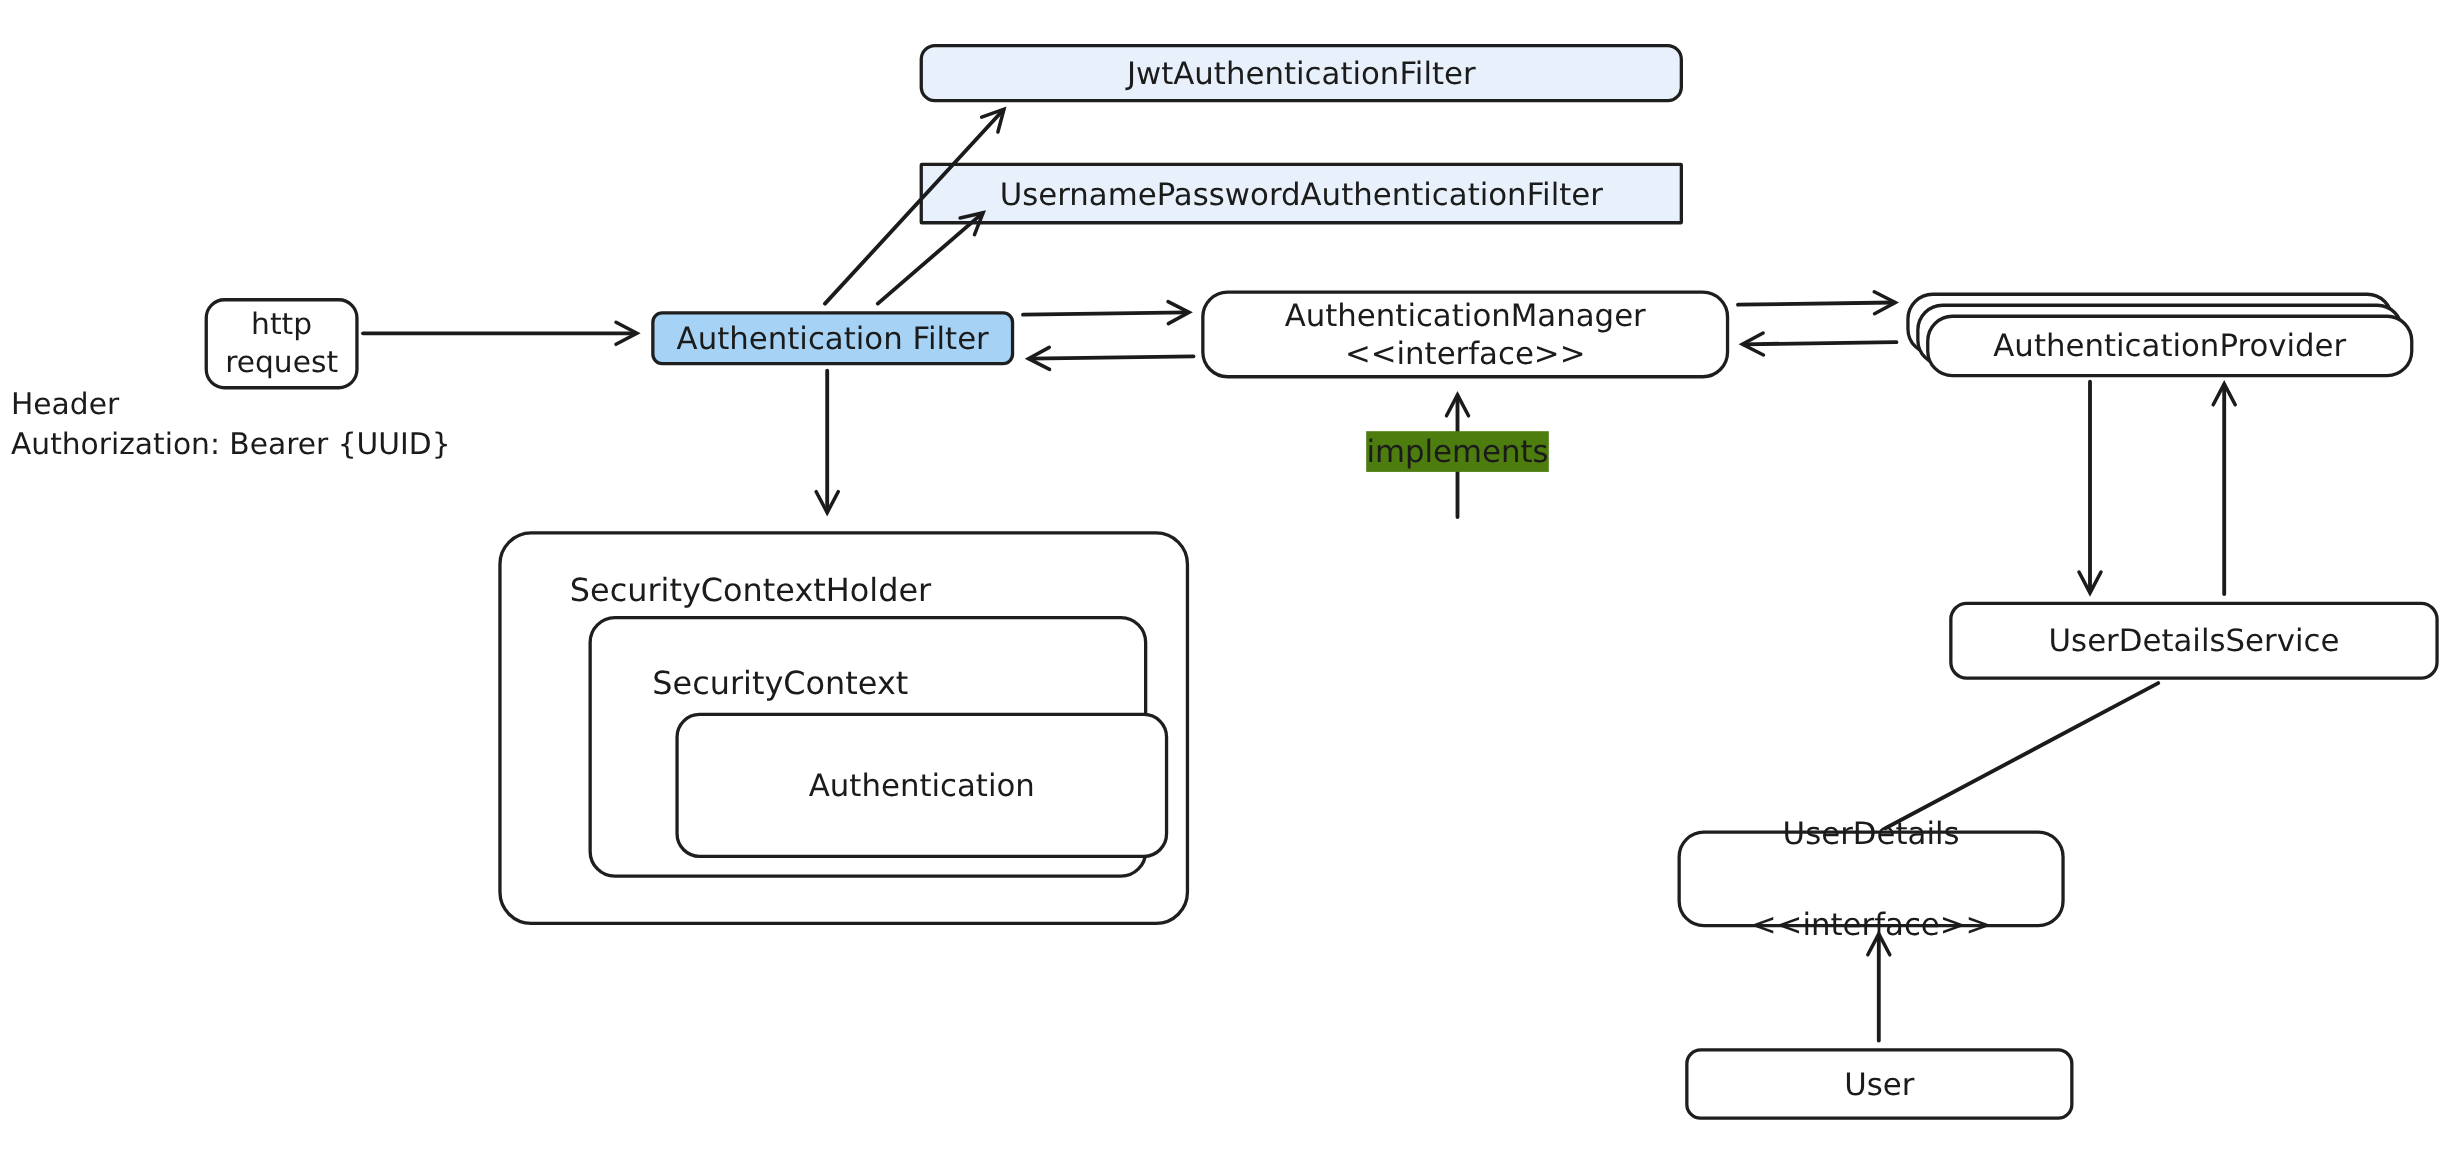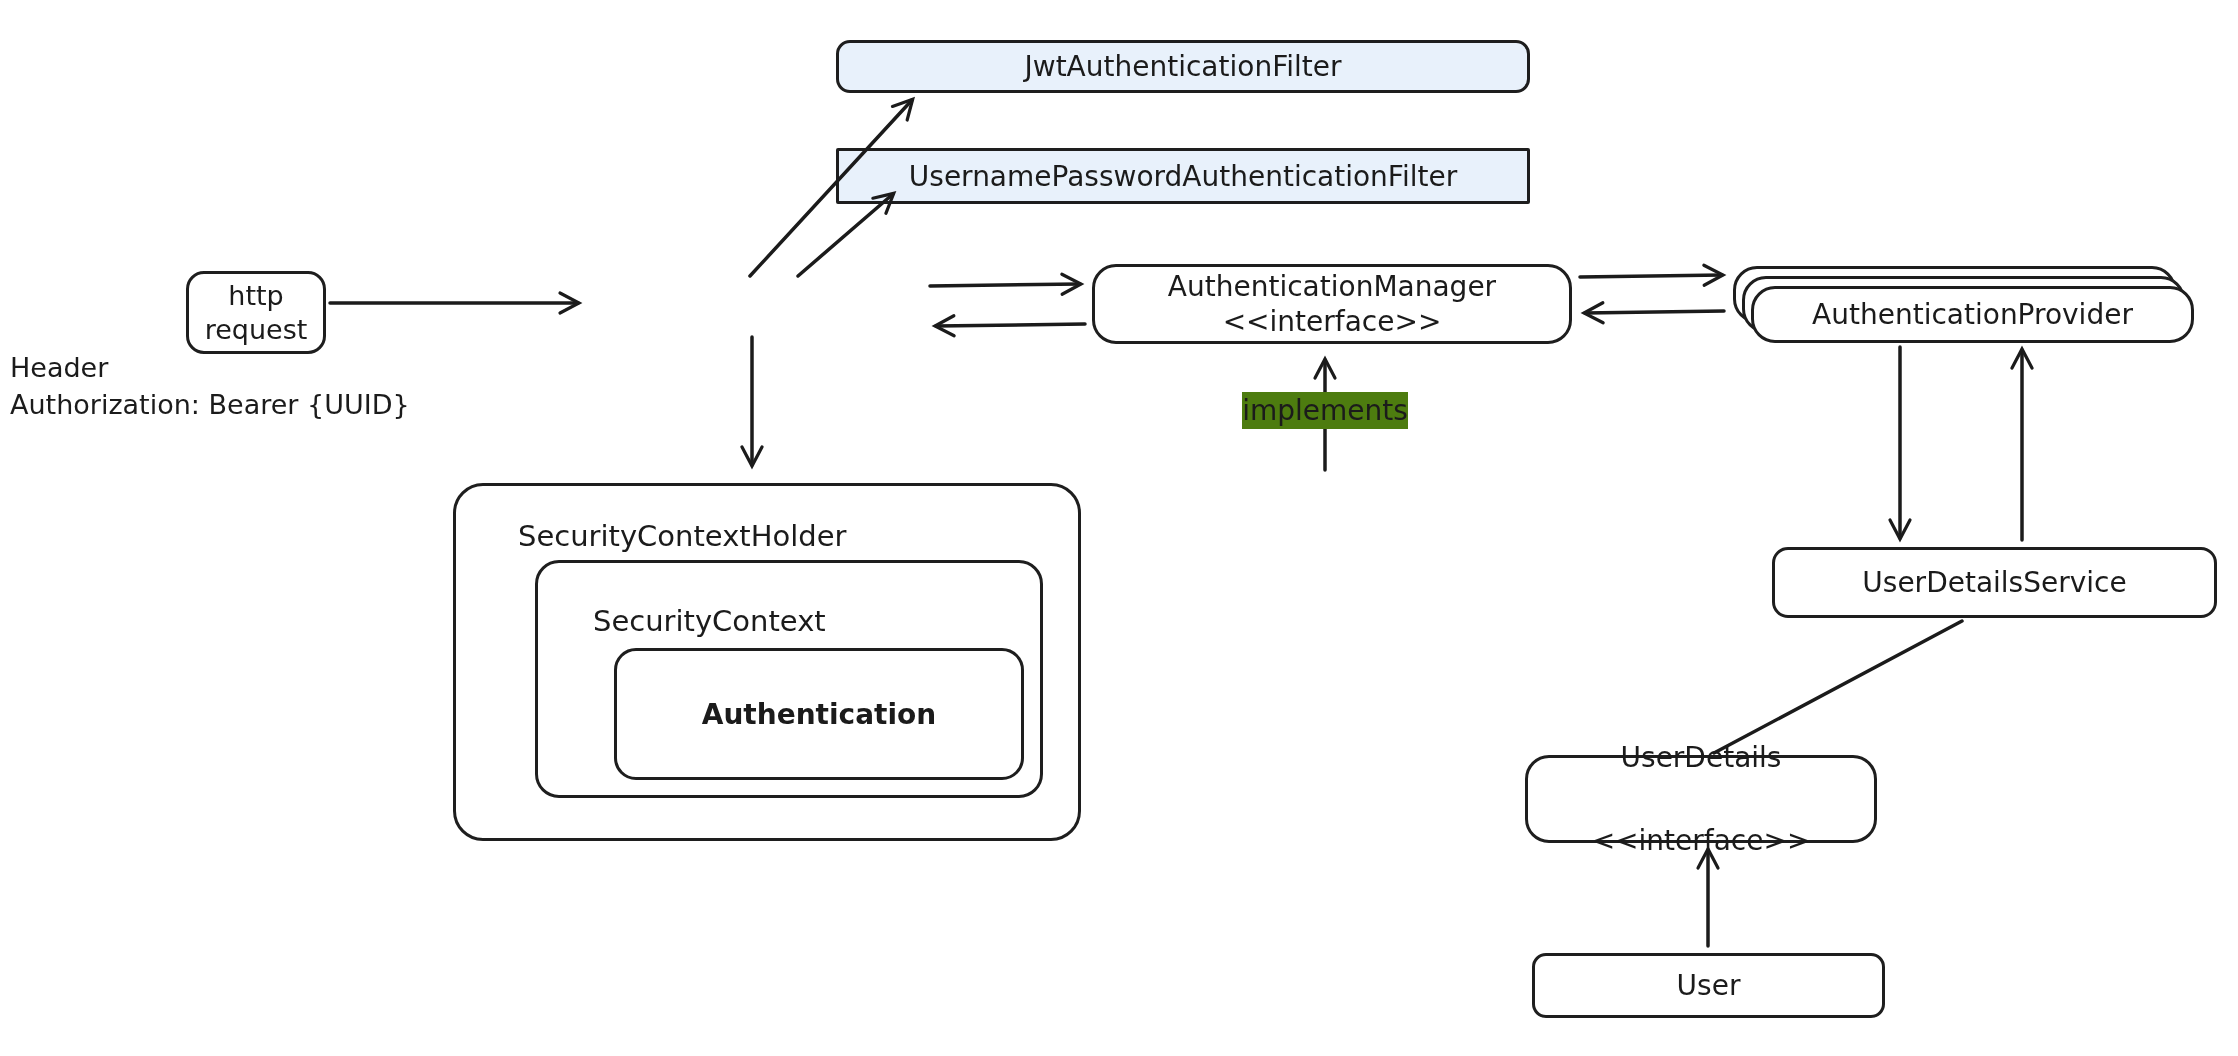--- a/index.html
+++ b/index.html
@@ -64,21 +64,21 @@
   #provider-middle { left: 9px;  top: 10px; }
   #provider-front  { left: 18px; top: 20px; }
 
   
   #sch-outer  { left: 453px; top: 483px; width: 628px; height: 358px; border-radius: 30px;
                 justify-content: flex-start; align-items: flex-start; }
   #sch-outer > .corner-lbl  { margin: 32px 0 0 62px; font-size: 29px; }
   #sc-middle  { left: 535px; top: 560px; width: 508px; height: 238px; border-radius: 24px;
                 justify-content: flex-start; align-items: flex-start; }
   #sc-middle > .corner-lbl  { margin: 40px 0 0 55px; font-size: 29px; }
-  #auth-inner { left: 614px; top: 648px; width: 410px; height: 132px; border-radius: 22px; font-weight: bold; }
+  #auth-inner { left: 614px; top: 648px; width: 448px; height: 132px; border-radius: 22px; }
 
   
   #uds   { left: 1772px; top: 547px; width: 445px; height: 71px; border-radius: 16px; }
   #ud    { left: 1525px; top: 755px; width: 352px; height: 88px; border-radius: 24px; gap: 48px; }
   #user  { left: 1532px; top: 953px; width: 353px; height: 65px; border-radius: 14px; }
 
   
   #request-header-note {
     position: absolute; left: 10px; top: 349px;
     font-size: 27px; line-height: 37px; z-index: 3; white-space: nowrap;
@@ -138,20 +138,23 @@
   <div class="node" id="http-request">
     <span class="lbl">http</span>
     <span class="lbl">request</span>
   </div>
 
   <div id="request-header-note">
     <div>Header</div>
     <div>Authorization: Bearer {UUID}</div>
   </div>
 
+  <div class="node fill-blue" id="auth-filter">
+    <span class="lbl">Authentication Filter</span>
+  </div>
 
   <div class="node" id="auth-manager">
     <span class="lbl">AuthenticationManager</span>
     <span class="lbl">&lt;&lt;interface&gt;&gt;</span>
   </div>
 
   <div id="implements-label">implements</div>
 
 
   <div id="provider-stack">

